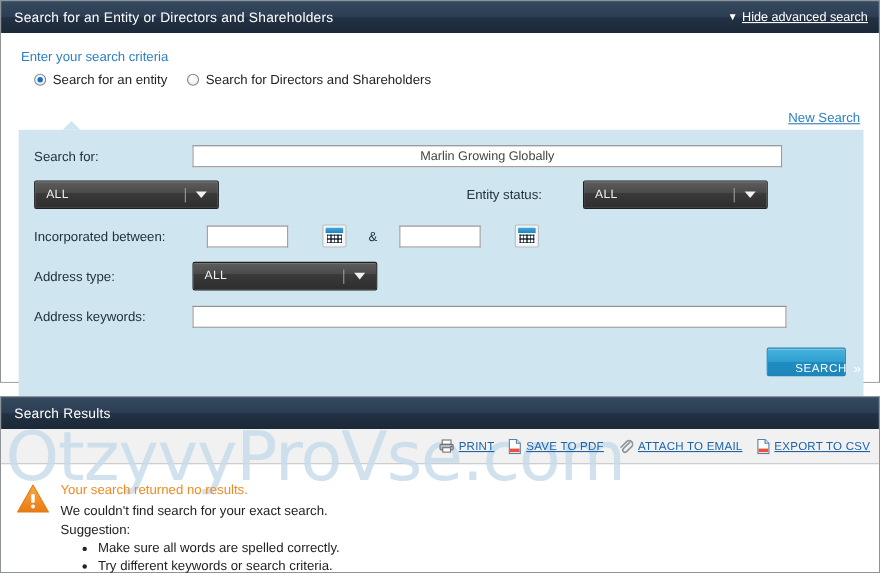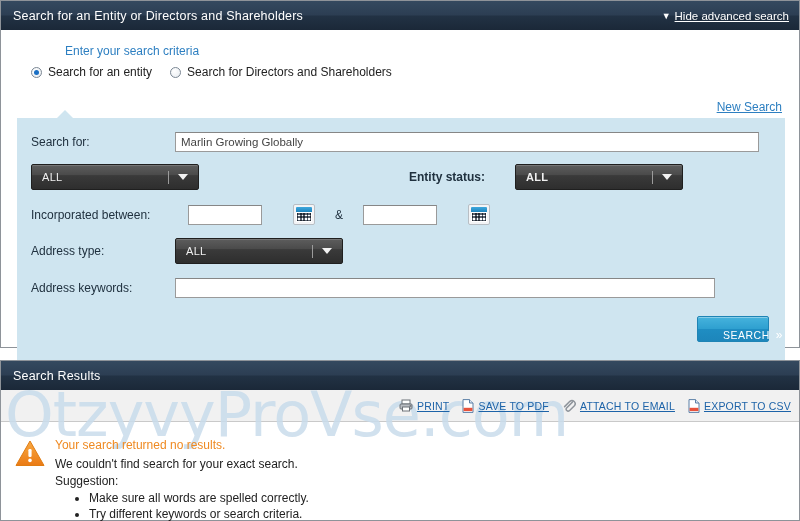--- a/index.html
+++ b/index.html
@@ -67,21 +67,20 @@
     height: calc(100% - 29px);
     background: #fff;
   }
 
   .criteria-label {
     position: absolute;
     left: 18px;
     top: 14px;
     color: #2d7fc1;
     font-size: 12px;
-    margin-left: 46px;
   }
 
   .radio-row {
     position: absolute;
     left: 30px;
     top: 35px;
     display: flex;
     align-items: center;
     gap: 18px;
   }
@@ -369,31 +368,31 @@
       </label>
     </div>
 
     <div class="new-search">New Search</div>
 
     <div class="blue-box">
       <div class="blue-notch"></div>
 
       <div class="frow" style="left:14px; top:14px;">
         <span class="flabel" style="width:144px;">Search for:</span>
-        <input class="txt" style="width: 584px;" type="text" value="Marlin Growing Globally">
+        <input class="txt" style="width: 536px; text-align: center;" type="text" value="Marlin Growing Globally">
       </div>
 
       <div class="frow" style="left:14px; top:46px;">
         <div class="ddl" style="width:168px;">
           <span class="ddl-val">ALL</span>
           <span class="ddl-sep"></span>
           <span class="ddl-arrow"></span>
         </div>
       </div>
-      <div class="frow" style="left:392px; top:46px;font-weight:bold;">
+      <div class="frow" style="left:407px; top:46px;">
         <span class="flabel" style="width:106px;">Entity status:</span>
         <div class="ddl" style="width:168px;">
           <span class="ddl-val">ALL</span>
           <span class="ddl-sep"></span>
           <span class="ddl-arrow"></span>
         </div>
       </div>
 
       <div class="frow" style="left:14px; top:86px;gap:13px;">
         <span class="flabel" style="width:144px;">Incorporated between:</span>

